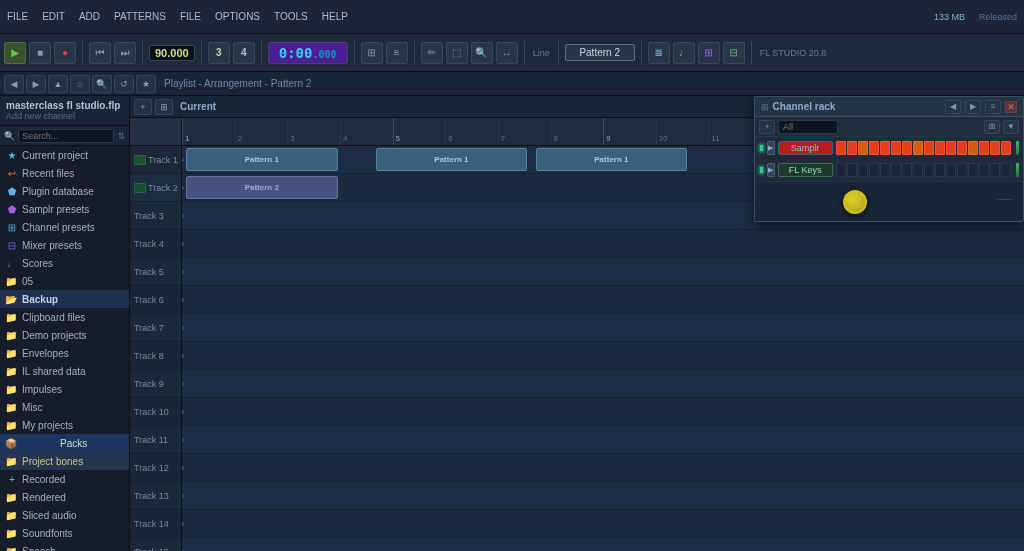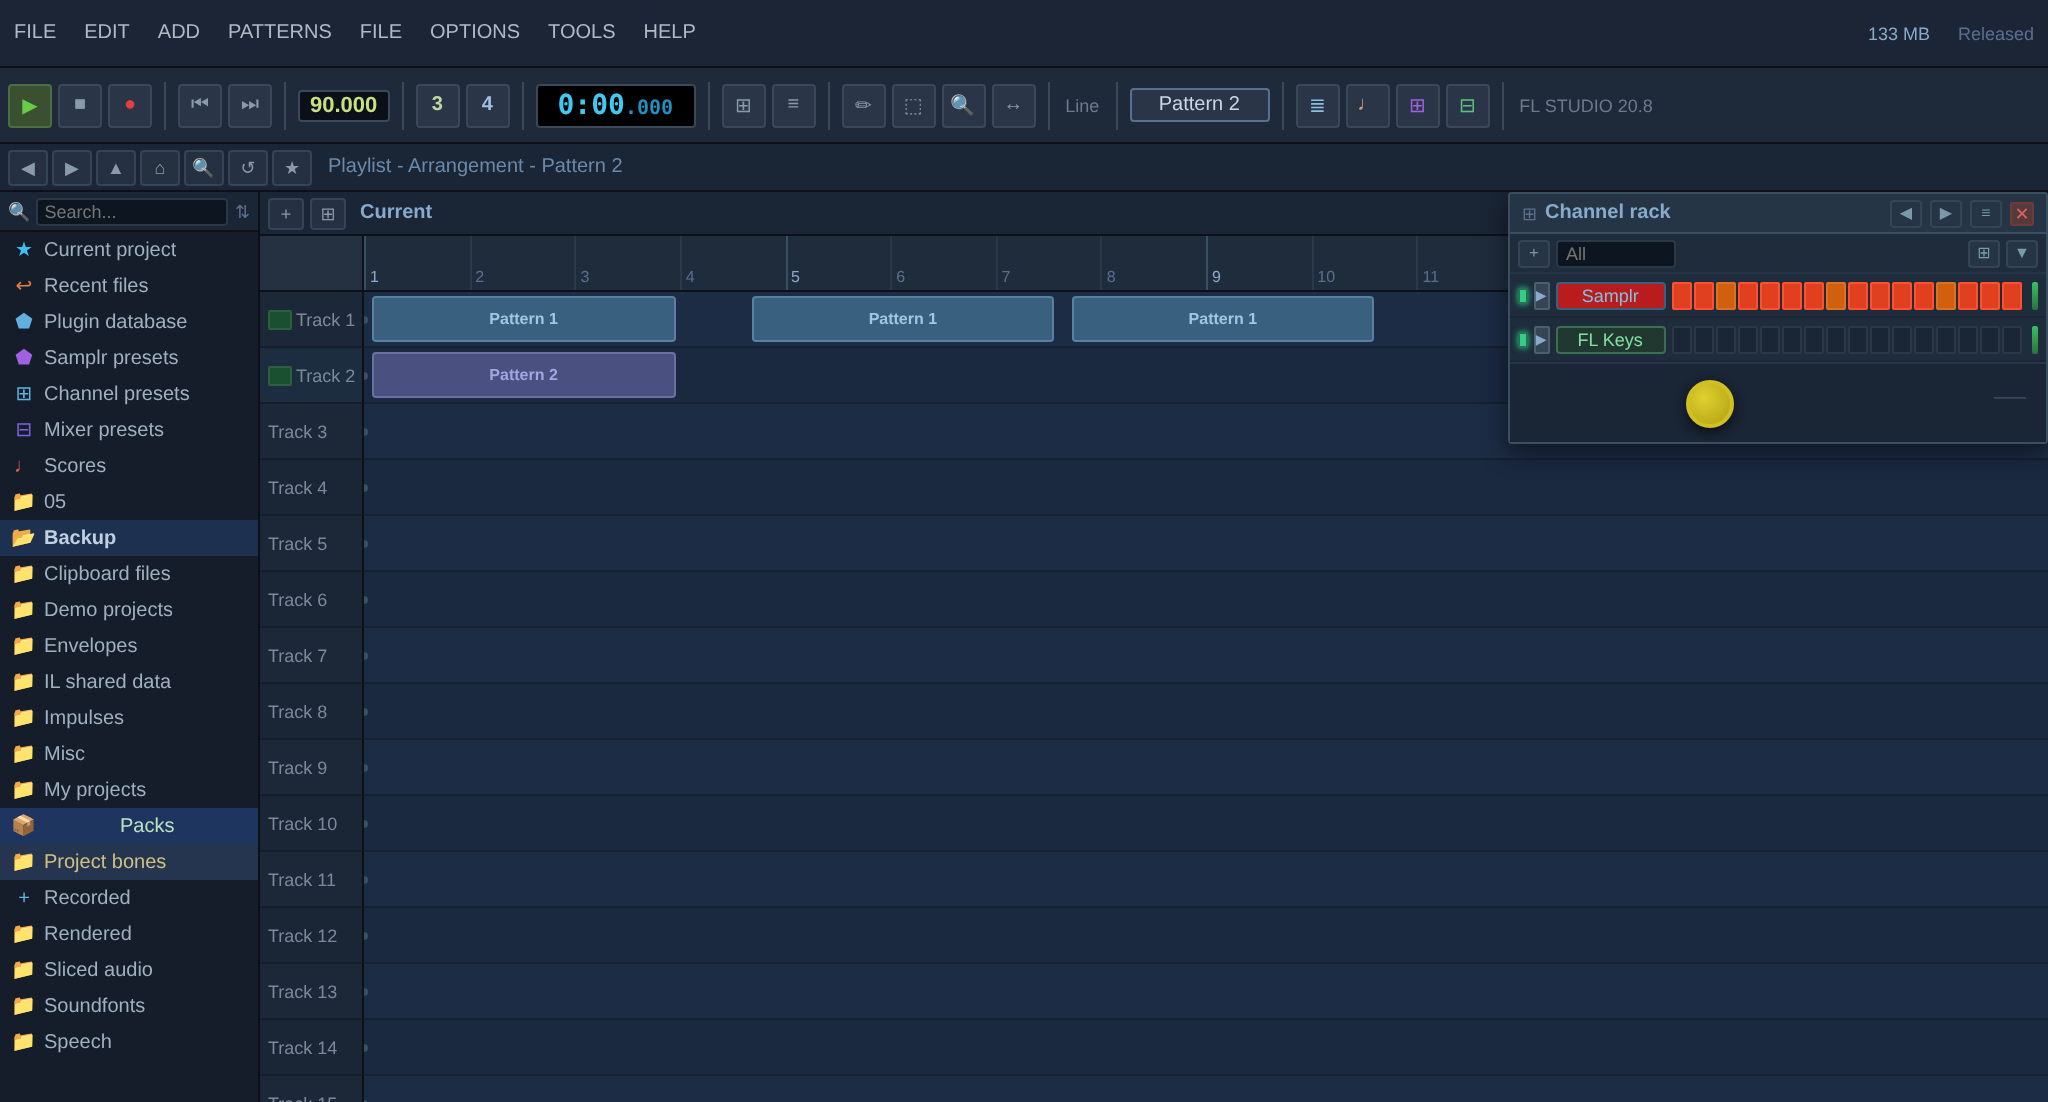--- a/index.html
+++ b/index.html
@@ -60,21 +60,21 @@
       border: 1px solid #3a4858;
       border-radius: 2px;
       padding: 1px 5px;
       font-size: 11px;
       color: #c8e080;
       font-weight: bold;
       min-width: 38px;
       text-align: center;
     }
     .time-display {
-      background: #000000;
+      background: #4c1d95;
       border: 1px solid #3a4858;
       border-radius: 2px;
       padding: 2px 6px;
       font-size: 14px;
       color: #40c8f0;
       font-weight: bold;
       min-width: 80px;
       text-align: center;
       font-family: monospace;
     }
@@ -613,20 +613,24 @@
   <div class="tb2-btn">⌂</div>
   <div class="tb2-btn">🔍</div>
   <div class="tb2-btn">↺</div>
   <div class="tb2-btn">★</div>
   <span class="breadcrumb">Playlist - Arrangement - Pattern 2</span>
 </div>
 
 <div class="main-layout">
 
   <div class="sidebar">
+    <div class="sidebar-header">
+      <div class="title">masterclass fl studio.flp</div>
+      <div class="subtitle">Add new channel</div>
+    </div>
     <div class="sidebar-search">
       <span style="font-size:9px;color:#5a7090;">🔍</span>
       <input type="text" placeholder="Search..." style="flex: 1 1 0%; background: rgb(13, 21, 32); border: 1px solid rgb(42, 56, 72); border-radius: 2px; color: rgb(138, 154, 170); font-size: 9px; padding: 1px 3px; outline: none;">
       <span style="font-size:9px;color:#5a7090;">⇅</span>
     </div>
 
     <div class="sidebar-item">
       <span class="sidebar-icon icon-current">★</span>
       <span class="sidebar-label">Current project</span>
     </div>

